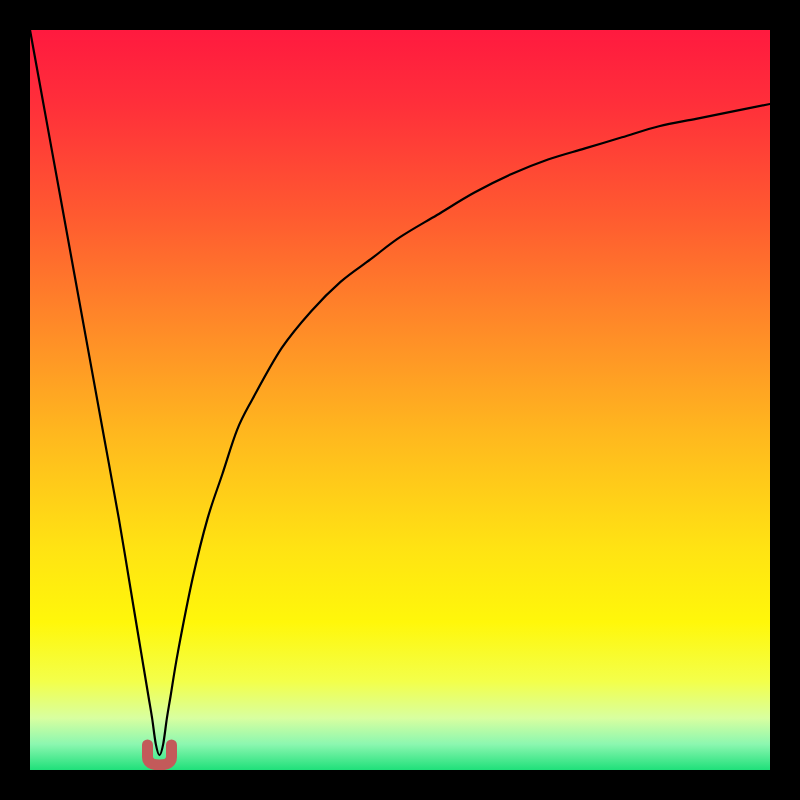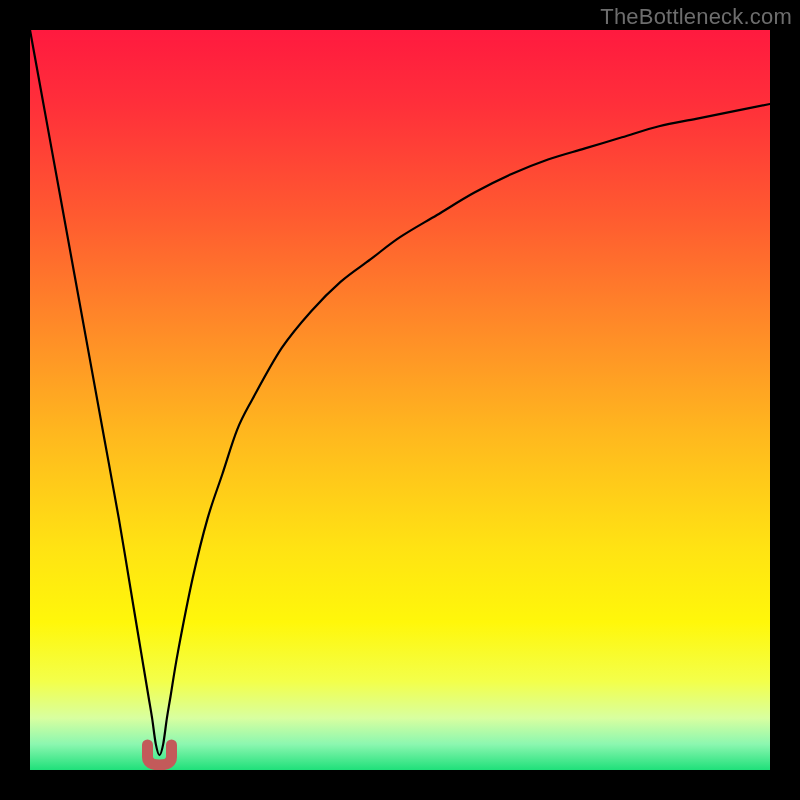--- a/index.html
+++ b/index.html
@@ -33,21 +33,20 @@
     font-size: 22px;
     font-weight: 400;
     letter-spacing: 0.2px;
     z-index: 10;
   }
 </style>
 </head>
 <body>
 
 <div class="frame">
-  <div class="watermark">TheBottleneck.com</div>
   <div class="plot">
     <svg id="chart-svg" width="740" height="740" viewBox="0 0 740 740" preserveAspectRatio="none">
       <defs>
         <linearGradient id="bg-grad" x1="0" y1="0" x2="0" y2="1">
             <stop offset="0%" stop-color="#ff1a3f"></stop>
             <stop offset="10%" stop-color="#ff2f3a"></stop>
             <stop offset="25%" stop-color="#ff5a30"></stop>
             <stop offset="40%" stop-color="#ff8a28"></stop>
             <stop offset="55.00000000000001%" stop-color="#ffb91e"></stop>
             <stop offset="70%" stop-color="#ffe313"></stop>

